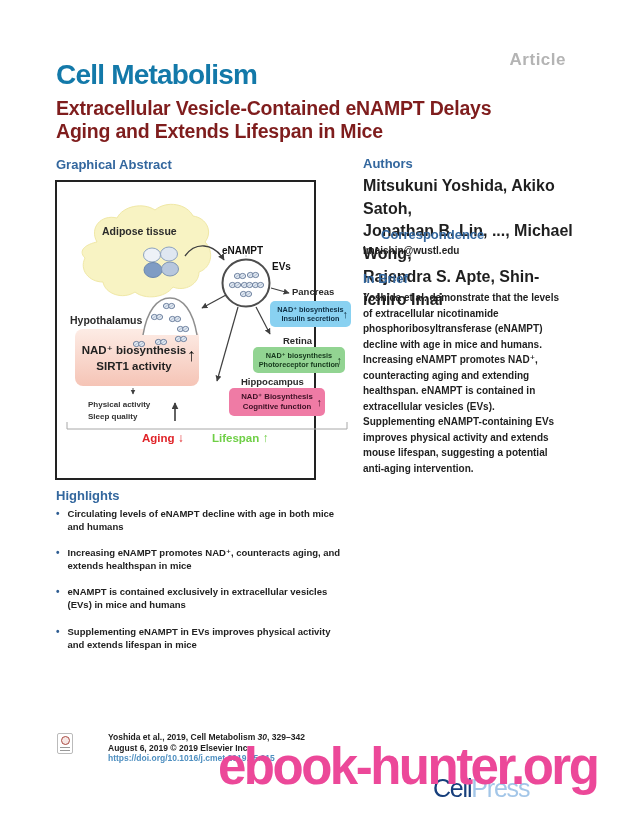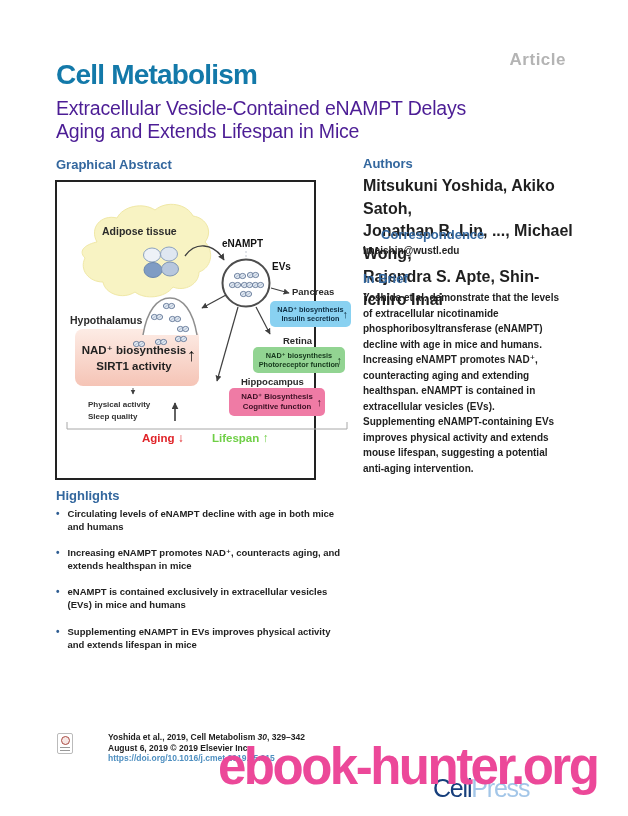--- a/index.html
+++ b/index.html
@@ -3,31 +3,31 @@
 <meta charset="utf-8">
 <style>
   html,body{margin:0;padding:0;background:#888;}
   .page{position:relative;width:628px;height:816px;background:#ffffff;overflow:hidden;
         font-family:"Liberation Sans","DejaVu Sans",sans-serif;color:#1c1c1c;}
   .abs{position:absolute;}
   .pre{white-space:pre-line;}
 
   .article-label{right:62px;top:50px;font-size:17px;font-weight:bold;color:#b4b4b4;letter-spacing:.5px;}
   .journal{left:56px;top:59px;font-size:28px;font-weight:bold;color:#1379a9;letter-spacing:-.8px;}
-  .title{left:56px;top:97px;font-size:19.5px;font-weight:normal;color:#4c1d95;line-height:1.17;letter-spacing:-.2px;}
+  .title{left:56px;top:97px;font-size:19.5px;font-weight:bold;color:#7f1d1d;line-height:1.17;letter-spacing:-.2px;}
 
   .sec-head{font-size:13px;font-weight:bold;color:#33679e;}
   .ga-head{left:56px;top:157px;}
 
   
   .ga-box{left:55px;top:180px;width:261px;height:300px;border:2px solid #222;box-sizing:border-box;background:#fff;}
   .ga-svg{position:absolute;left:0;top:0;}
   .ga-lbl{position:absolute;font-weight:bold;color:#2b2b2b;}
   .lbl-adipose{left:45px;top:43px;font-size:10.5px;}
-  .lbl-enampt{left:165px;top:56px;font-size:10px;color:#111;}
+  .lbl-enampt{left:165px;top:63px;font-size:10px;color:#111;}
   .lbl-evs{left:215px;top:79px;font-size:10px;color:#111;}
   .lbl-organ{font-size:9.5px;}
   .lbl-pancreas{left:235px;top:104px;}
   .lbl-retina{left:226px;top:153px;}
   .lbl-hippocampus{left:184px;top:194px;}
   .lbl-hypothalamus{left:13px;top:132px;font-size:10.5px;}
 
   .obox{position:absolute;border-radius:5px;font-weight:bold;text-align:center;
         display:flex;flex-direction:column;justify-content:center;line-height:1.3;}
   .obox .uar{position:absolute;right:3px;top:50%;transform:translateY(-50%);font-size:11px;font-weight:bold;}

